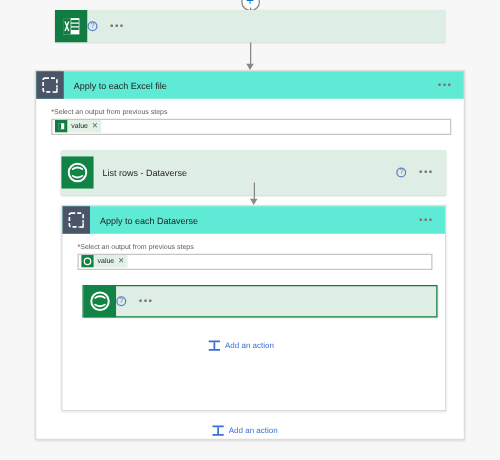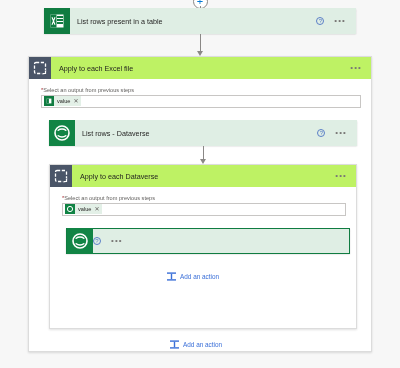--- a/index.html
+++ b/index.html
@@ -68,21 +68,21 @@
 
   
   .scope{
     position:absolute;
     background:#ffffff;
     border:1px solid #dcdcdc;
     box-sizing:border-box;
     box-shadow:0 0.5px 2px rgba(0,0,0,0.12);
   }
   .scope-head{
-    background:#bef264;
+    background:#5eead4;
     height:22px;
     display:flex;align-items:center;
     box-sizing:border-box;
   }
   .scope-head .sicon{
     width:22px;height:22px;flex:0 0 22px;
     background:#4a5568;
     display:flex;align-items:center;justify-content:center;
   }
   .scope-head .stitle{
@@ -147,21 +147,20 @@
       <svg width="26" height="26" viewBox="0 0 26 26">
         <rect x="0" y="0" width="26" height="26" fill="#107c41"></rect>
         <rect x="6.5" y="6.5" width="13" height="13" fill="#ffffff"></rect>
         <rect x="6.5" y="6.5" width="6" height="13" fill="#107c41"></rect>
         <path d="M8 9.2 L11 16.8 M11 9.2 L8 16.8" stroke="#ffffff" stroke-width="1.1" fill="none"></path>
         <rect x="13" y="8" width="6" height="2" fill="#107c41"></rect>
         <rect x="13" y="11" width="6" height="2" fill="#107c41"></rect>
         <rect x="13" y="14" width="6" height="2" fill="#107c41"></rect>
       </svg>
     </div>
-    <div class="ctitle">List rows present in a table</div>
     <div class="cright">
       <div class="help-icon">?</div>
       <div class="dots">•••</div>
     </div>
   </div>
 
   <div class="conn" style="left:196px;top:34px;width:8px;height:22px;">
     <div class="line"></div>
       <div class="head"></div>
   </div>
@@ -192,21 +191,21 @@
               <rect x="2.6" y="2.6" width="4.8" height="4.8" fill="#ffffff"></rect>
               <rect x="2.6" y="2.6" width="2.3" height="4.8" fill="#107c41"></rect>
             </svg>
           </div>
           <div class="tlabel">value</div>
           <div class="tclose">✕</div>
         </div>
       </div>
     </div>
 
-    <div class="card" style="left:20px;top:63px;width:308px;height:26px;">
+    <div class="card" style="left:20px;top:63px;width:308px;height:36px;">
       <div class="cicon">
         <svg width="26" height="26" viewBox="0 0 26 26">
           <rect x="0" y="0" width="26" height="26" fill="#118445"></rect>
           <circle cx="13" cy="13" r="7" fill="none" stroke="#ffffff" stroke-width="1.6"></circle>
           <path d="M9.2 10.3 C11.2 8.6 14.8 8.6 16.8 10.3" fill="none" stroke="#ffffff" stroke-width="1.5" stroke-linecap="round"></path>
           <path d="M9.2 15.7 C11.2 17.4 14.8 17.4 16.8 15.7" fill="none" stroke="#ffffff" stroke-width="1.5" stroke-linecap="round"></path>
         </svg>
       </div>
       <div class="ctitle">List rows - Dataverse</div>
       <div class="cright">

